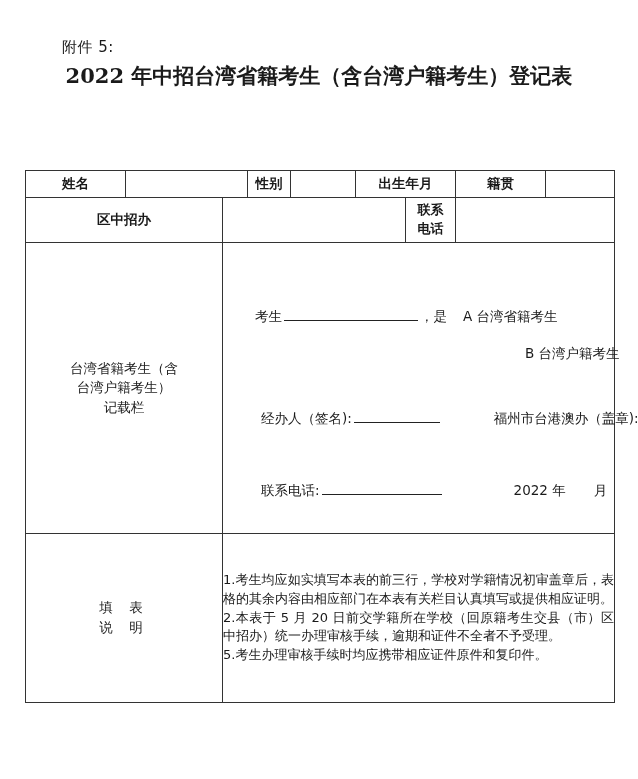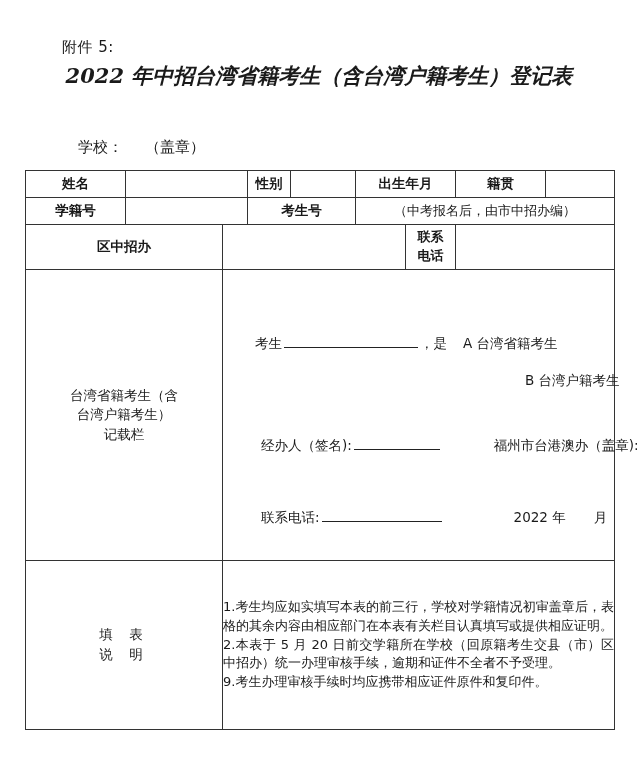--- a/index.html
+++ b/index.html
@@ -37,21 +37,20 @@
     position: absolute;
     left: 0;
     top: 36px;
     width: 638px;
     text-align: center;
     font-size: 21px;
     font-weight: bold;
     letter-spacing: 0px;
     white-space: nowrap;
     font-family: "DejaVu Serif", "Liberation Serif", serif;
-    font-style: italic;
   }
   .school-line {
     position: absolute;
     left: 78px;
     top: 112px;
     font-size: 15px;
     white-space: nowrap;
   }
   .school-line .seal {
     margin-left: 22px;
@@ -209,23 +208,20 @@
 </style>
 </head>
 <body>
 
 <div class="page">
 
   <div class="attachment-label">附件 5:</div>
 
   <div class="doc-title">2022 年中招台湾省籍考生（含台湾户籍考生）登记表</div>
 
-  <div class="school-line">
-    <span>学校：</span><span class="seal">（盖章）</span>
-  </div>
 
   <table class="form-table">
     <colgroup>
       <col style="width:100px">
       <col style="width:97px">
       <col style="width:25px">
       <col style="width:43px">
       <col style="width:65px">
       <col style="width:50px">
       <col style="width:50px">
@@ -237,26 +233,20 @@
         <tr class="r1">
       <td class="lbl">姓名</td>
       <td colspan="2"></td>
       <td class="lbl">性别</td>
       <td></td>
       <td class="lbl" colspan="2">出生年月</td>
       <td class="lbl">籍贯</td>
       <td></td>
     </tr>
 
-    <tr class="r2">
-      <td class="lbl">学籍号</td>
-      <td colspan="2"></td>
-      <td class="lbl" colspan="2">考生号</td>
-      <td class="note-right" colspan="4">（中考报名后，由市中招办编）</td>
-    </tr>
 
 
     <tr class="r4">
       <td class="lbl" colspan="2">区中招办</td>
       <td colspan="4"></td>
       <td class="phone-label">
         <div>联系</div>
         <div>电话</div>
       </td>
       <td colspan="2"></td>
@@ -292,19 +282,19 @@
     </tr>
 
     <tr>
       <td class="ins-label" colspan="2">
         <div>填 表</div>
         <div>说 明</div>
       </td>
       <td class="ins-body" colspan="7">
         <p>1.考生均应如实填写本表的前三行，学校对学籍情况初审盖章后，表格的其余内容由相应部门在本表有关栏目认真填写或提供相应证明。</p>
         <p>2.本表于 5 月 20 日前交学籍所在学校（回原籍考生交县（市）区中招办）统一办理审核手续，逾期和证件不全者不予受理。</p>
-        <p>9.考生办理审核手续时均应携带相应证件原件和复印件。</p>
+        <p>5.考生办理审核手续时均应携带相应证件原件和复印件。</p>
       </td>
     </tr>
 
   </tbody>
     </table>
 </div>
 
 </body></html>

